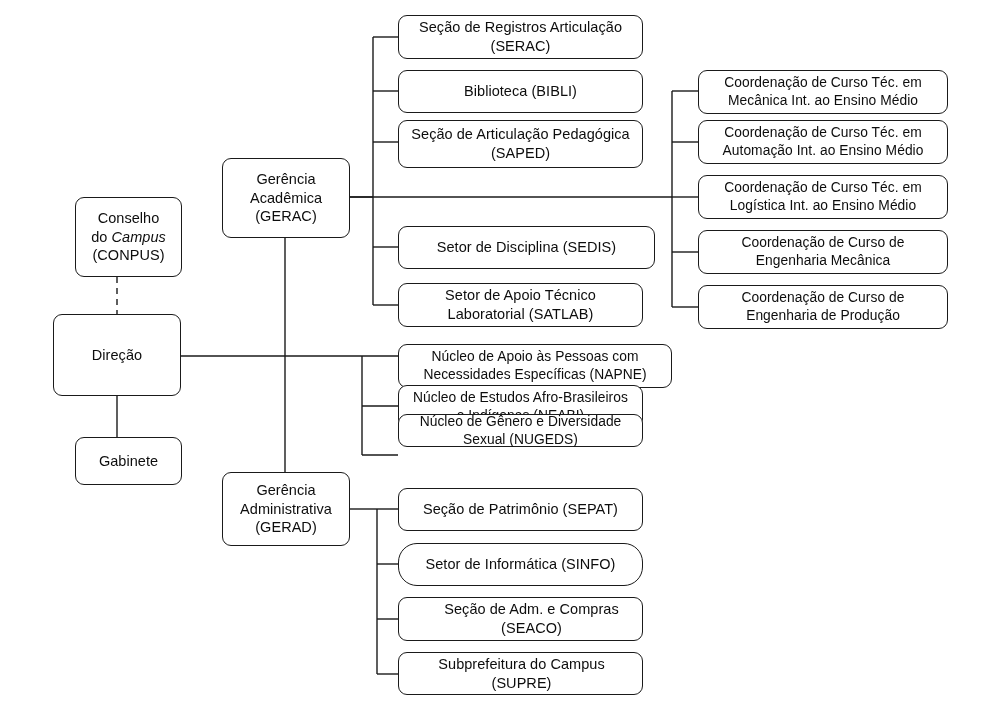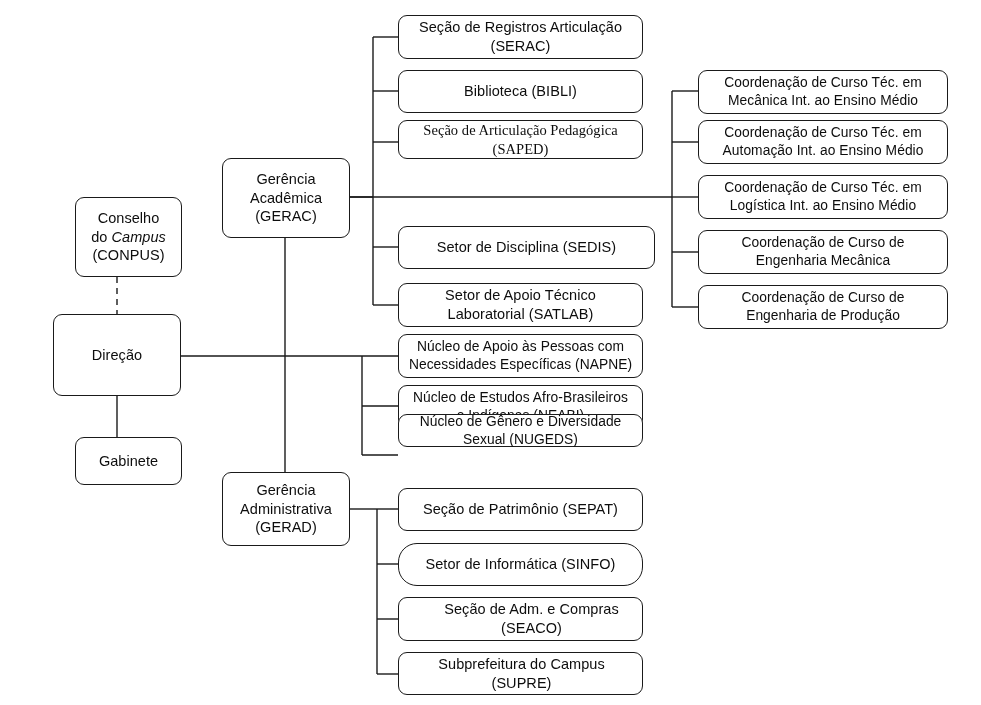--- a/index.html
+++ b/index.html
@@ -119,35 +119,35 @@
 
   <div class="node" style="left:398px; top:15px; width:245px; height:44px;">
     <span>Seção de Registros Articulação
 (SERAC)</span>
   </div>
 
   <div class="node" style="left:398px; top:70px; width:245px; height:43px;">
     <span>Biblioteca (BIBLI)</span>
   </div>
 
-  <div class="node" style="left:398px; top:120px; width:245px; height:39px;font-family:Liberation Serif, serif;">
+  <div class="node" style="left:398px; top:120px; width:245px; height:48px;">
     <span>Seção de Articulação Pedagógica
 (SAPED)</span>
   </div>
 
   <div class="node" style="left:398px; top:226px; width:257px; height:43px;">
     <span>Setor de Disciplina (SEDIS)</span>
   </div>
 
   <div class="node" style="left:398px; top:283px; width:245px; height:44px;">
     <span>Setor de Apoio Técnico
 Laboratorial (SATLAB)</span>
   </div>
 
-  <div class="node" style="left:398px; top:334px; width:245px; height:44px; font-size:13.8px;align-items:center;">
+  <div class="node" style="left:398px; top:344px; width:274px; height:44px; font-size:13.8px;align-items:center;">
     <span>Núcleo de Apoio às Pessoas com
 Necessidades Específicas (NAPNE)</span>
   </div>
 
   <div class="node" style="left:398px; top:385px; width:245px; height:43px; font-size:13.8px;">
     <span>Núcleo de Estudos Afro-Brasileiros
 e Indígenas (NEABI)</span>
   </div>
 
   <div class="node" style="left:398px; top:414px; width:245px; height:33px; font-size:13.8px;">

